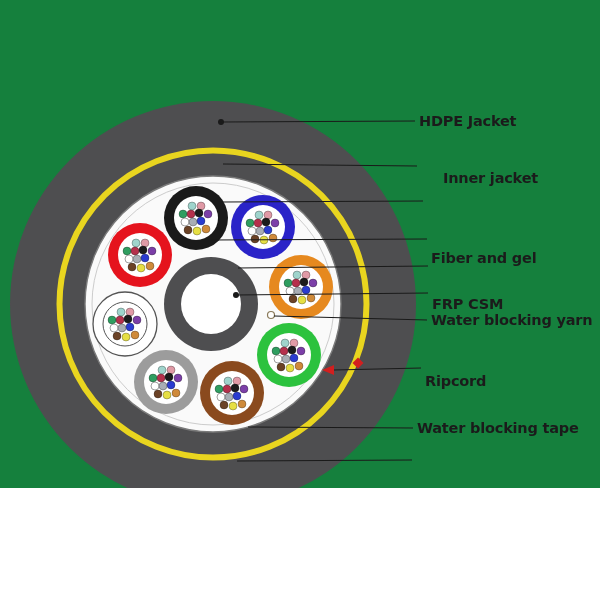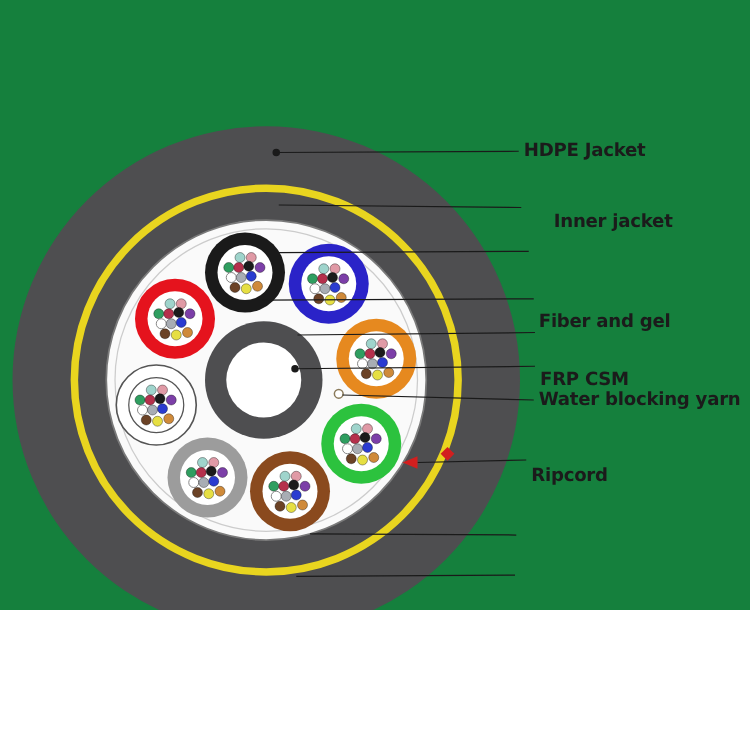--- a/index.html
+++ b/index.html
@@ -162,13 +162,14 @@
       <line x1="248" y1="427" x2="413" y2="428" stroke="#1a1a1a" stroke-width="1"></line>
       <line x1="237" y1="461" x2="412" y2="460" stroke="#1a1a1a" stroke-width="1"></line>
     </svg>
 
   <div class="lbl" style="left: 419px; top: 121px;">HDPE Jacket</div>
   <div class="lbl" style="left: 443px; top: 166px; margin-top: 12px;">Inner jacket</div>
   <div class="lbl" style="left: 431px; top: 239px; margin-top: 19px;">Fiber and gel</div>
   <div class="lbl" style="left: 432px; top: 304px;">FRP CSM</div>
   <div class="lbl" style="left: 431px; top: 320px;">Water blocking yarn</div>
   <div class="lbl" style="left: 425px; top: 368px; margin-top: 13px;">Ripcord</div>
+  <div class="lbl" style="left: 417px; top: 428px;">Water blocking tape</div>
 </div>
 
 </body></html>

